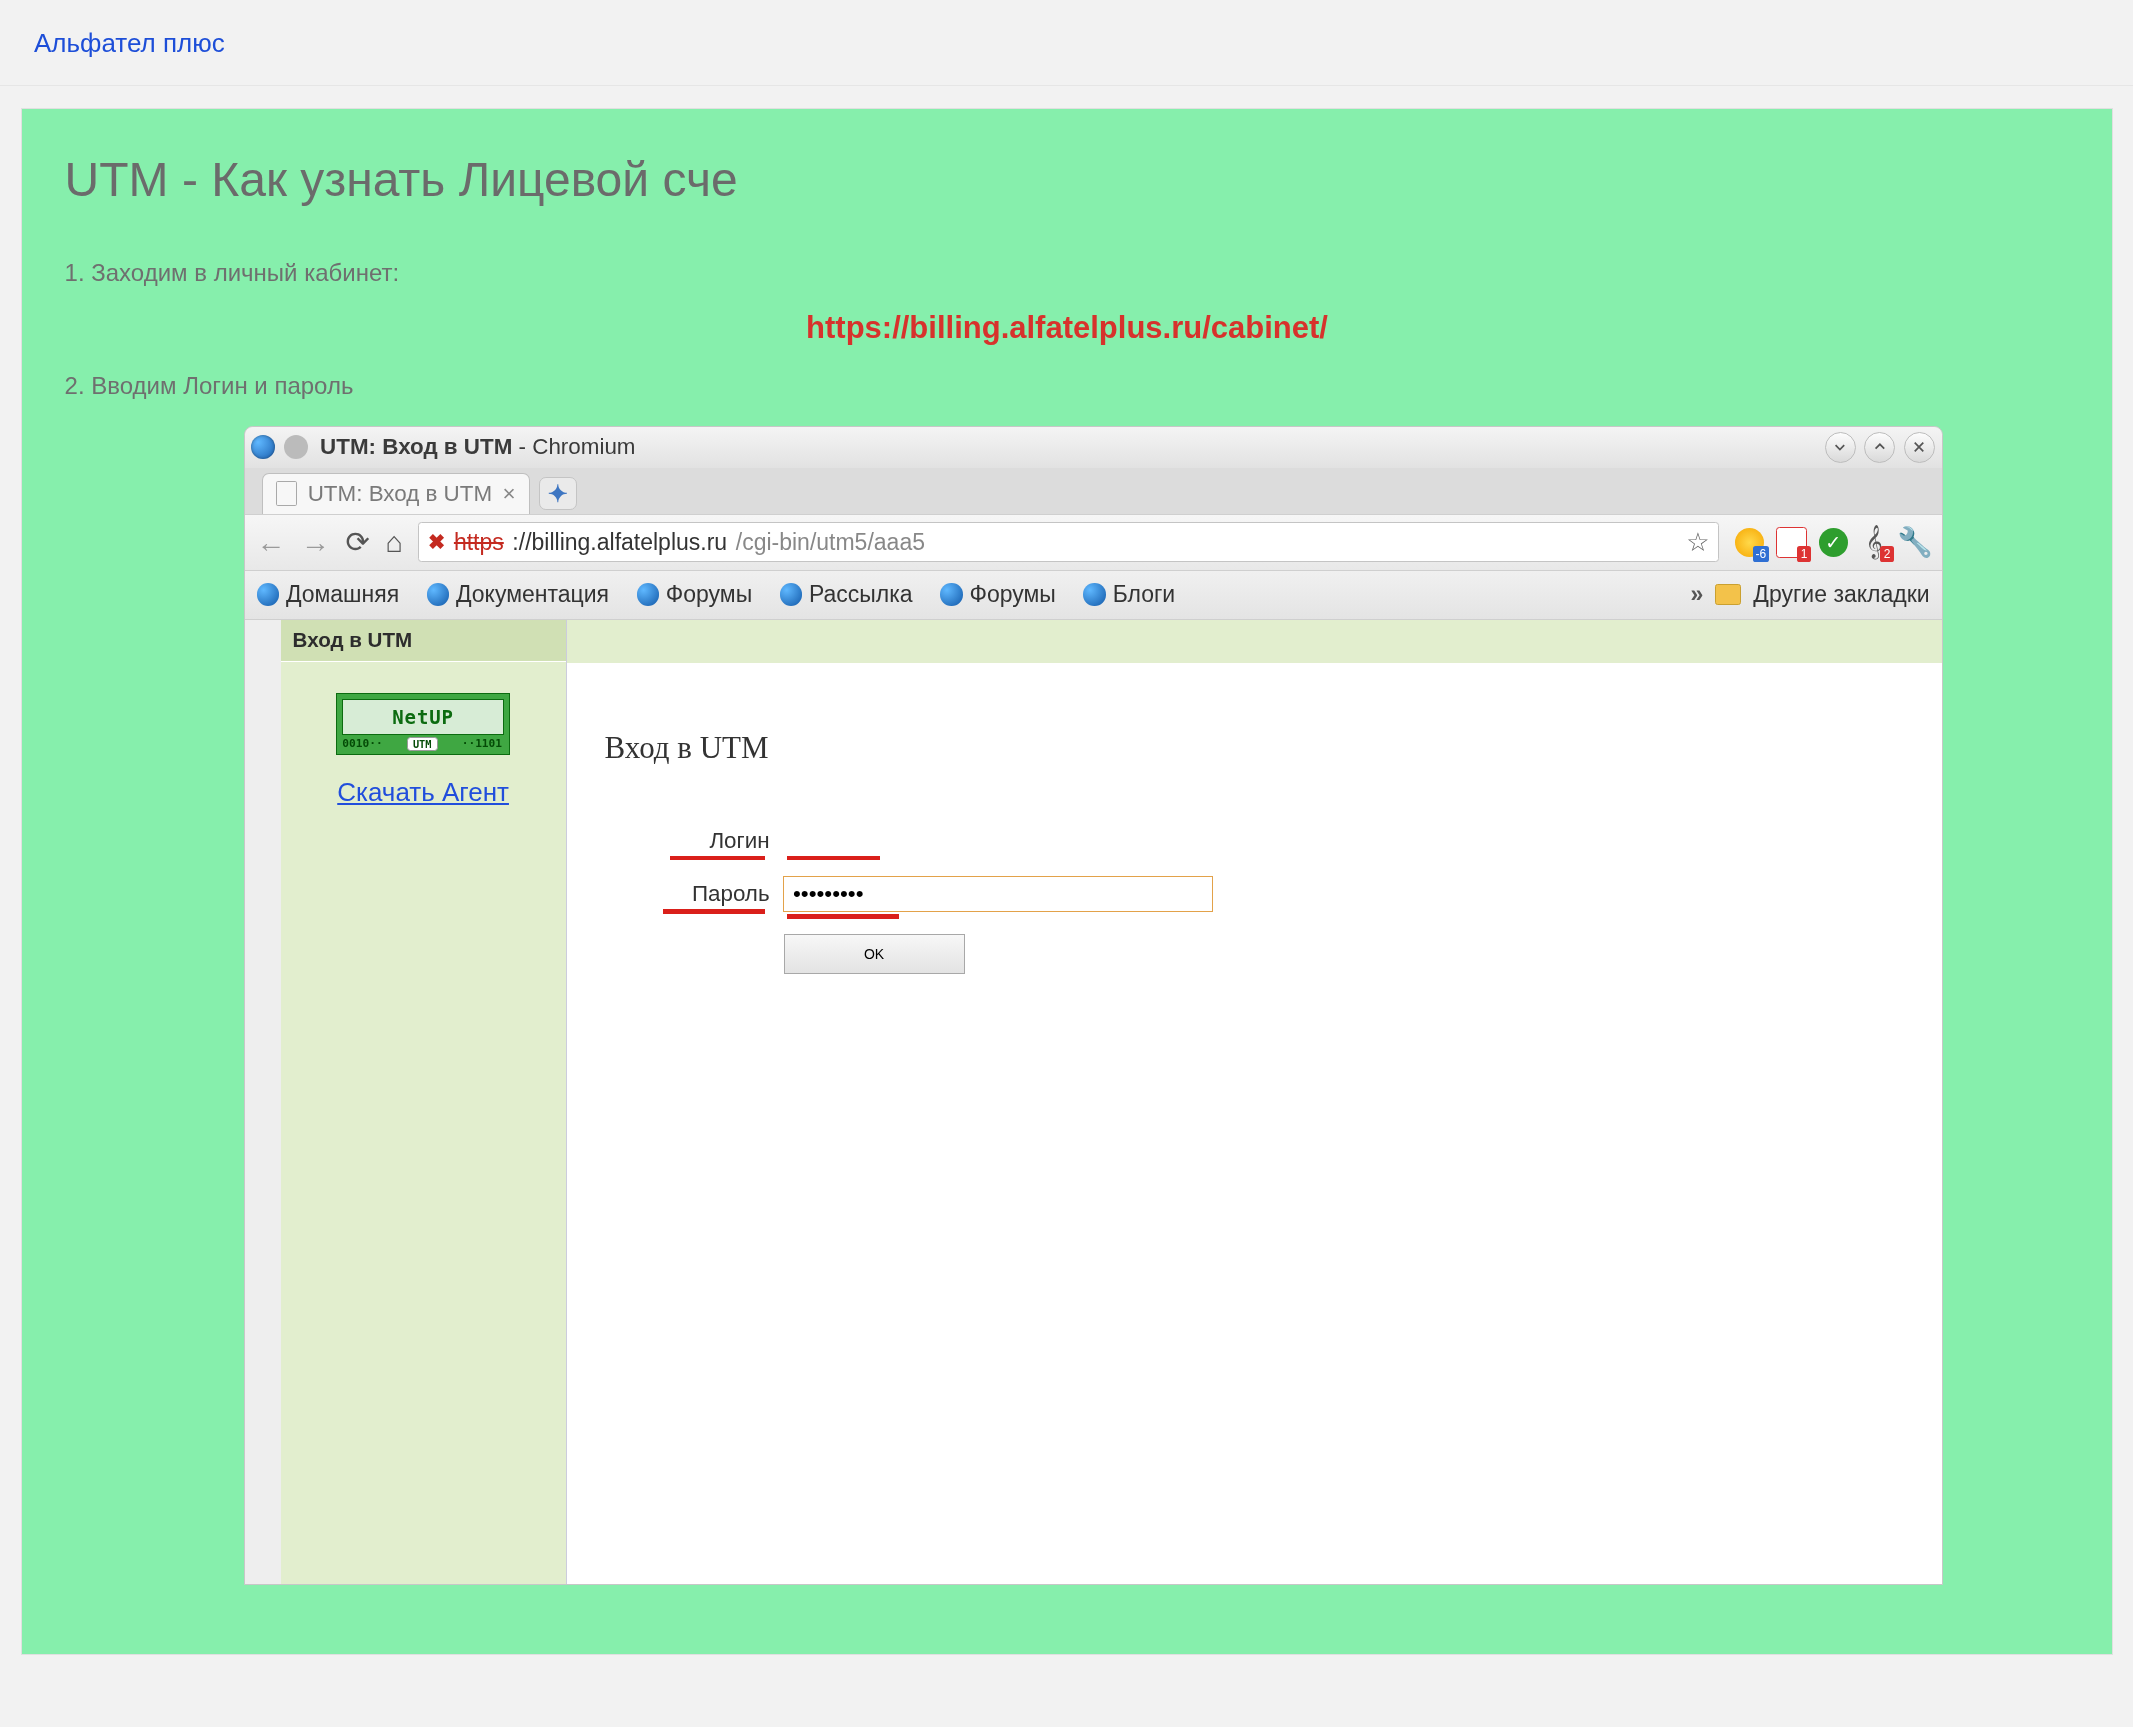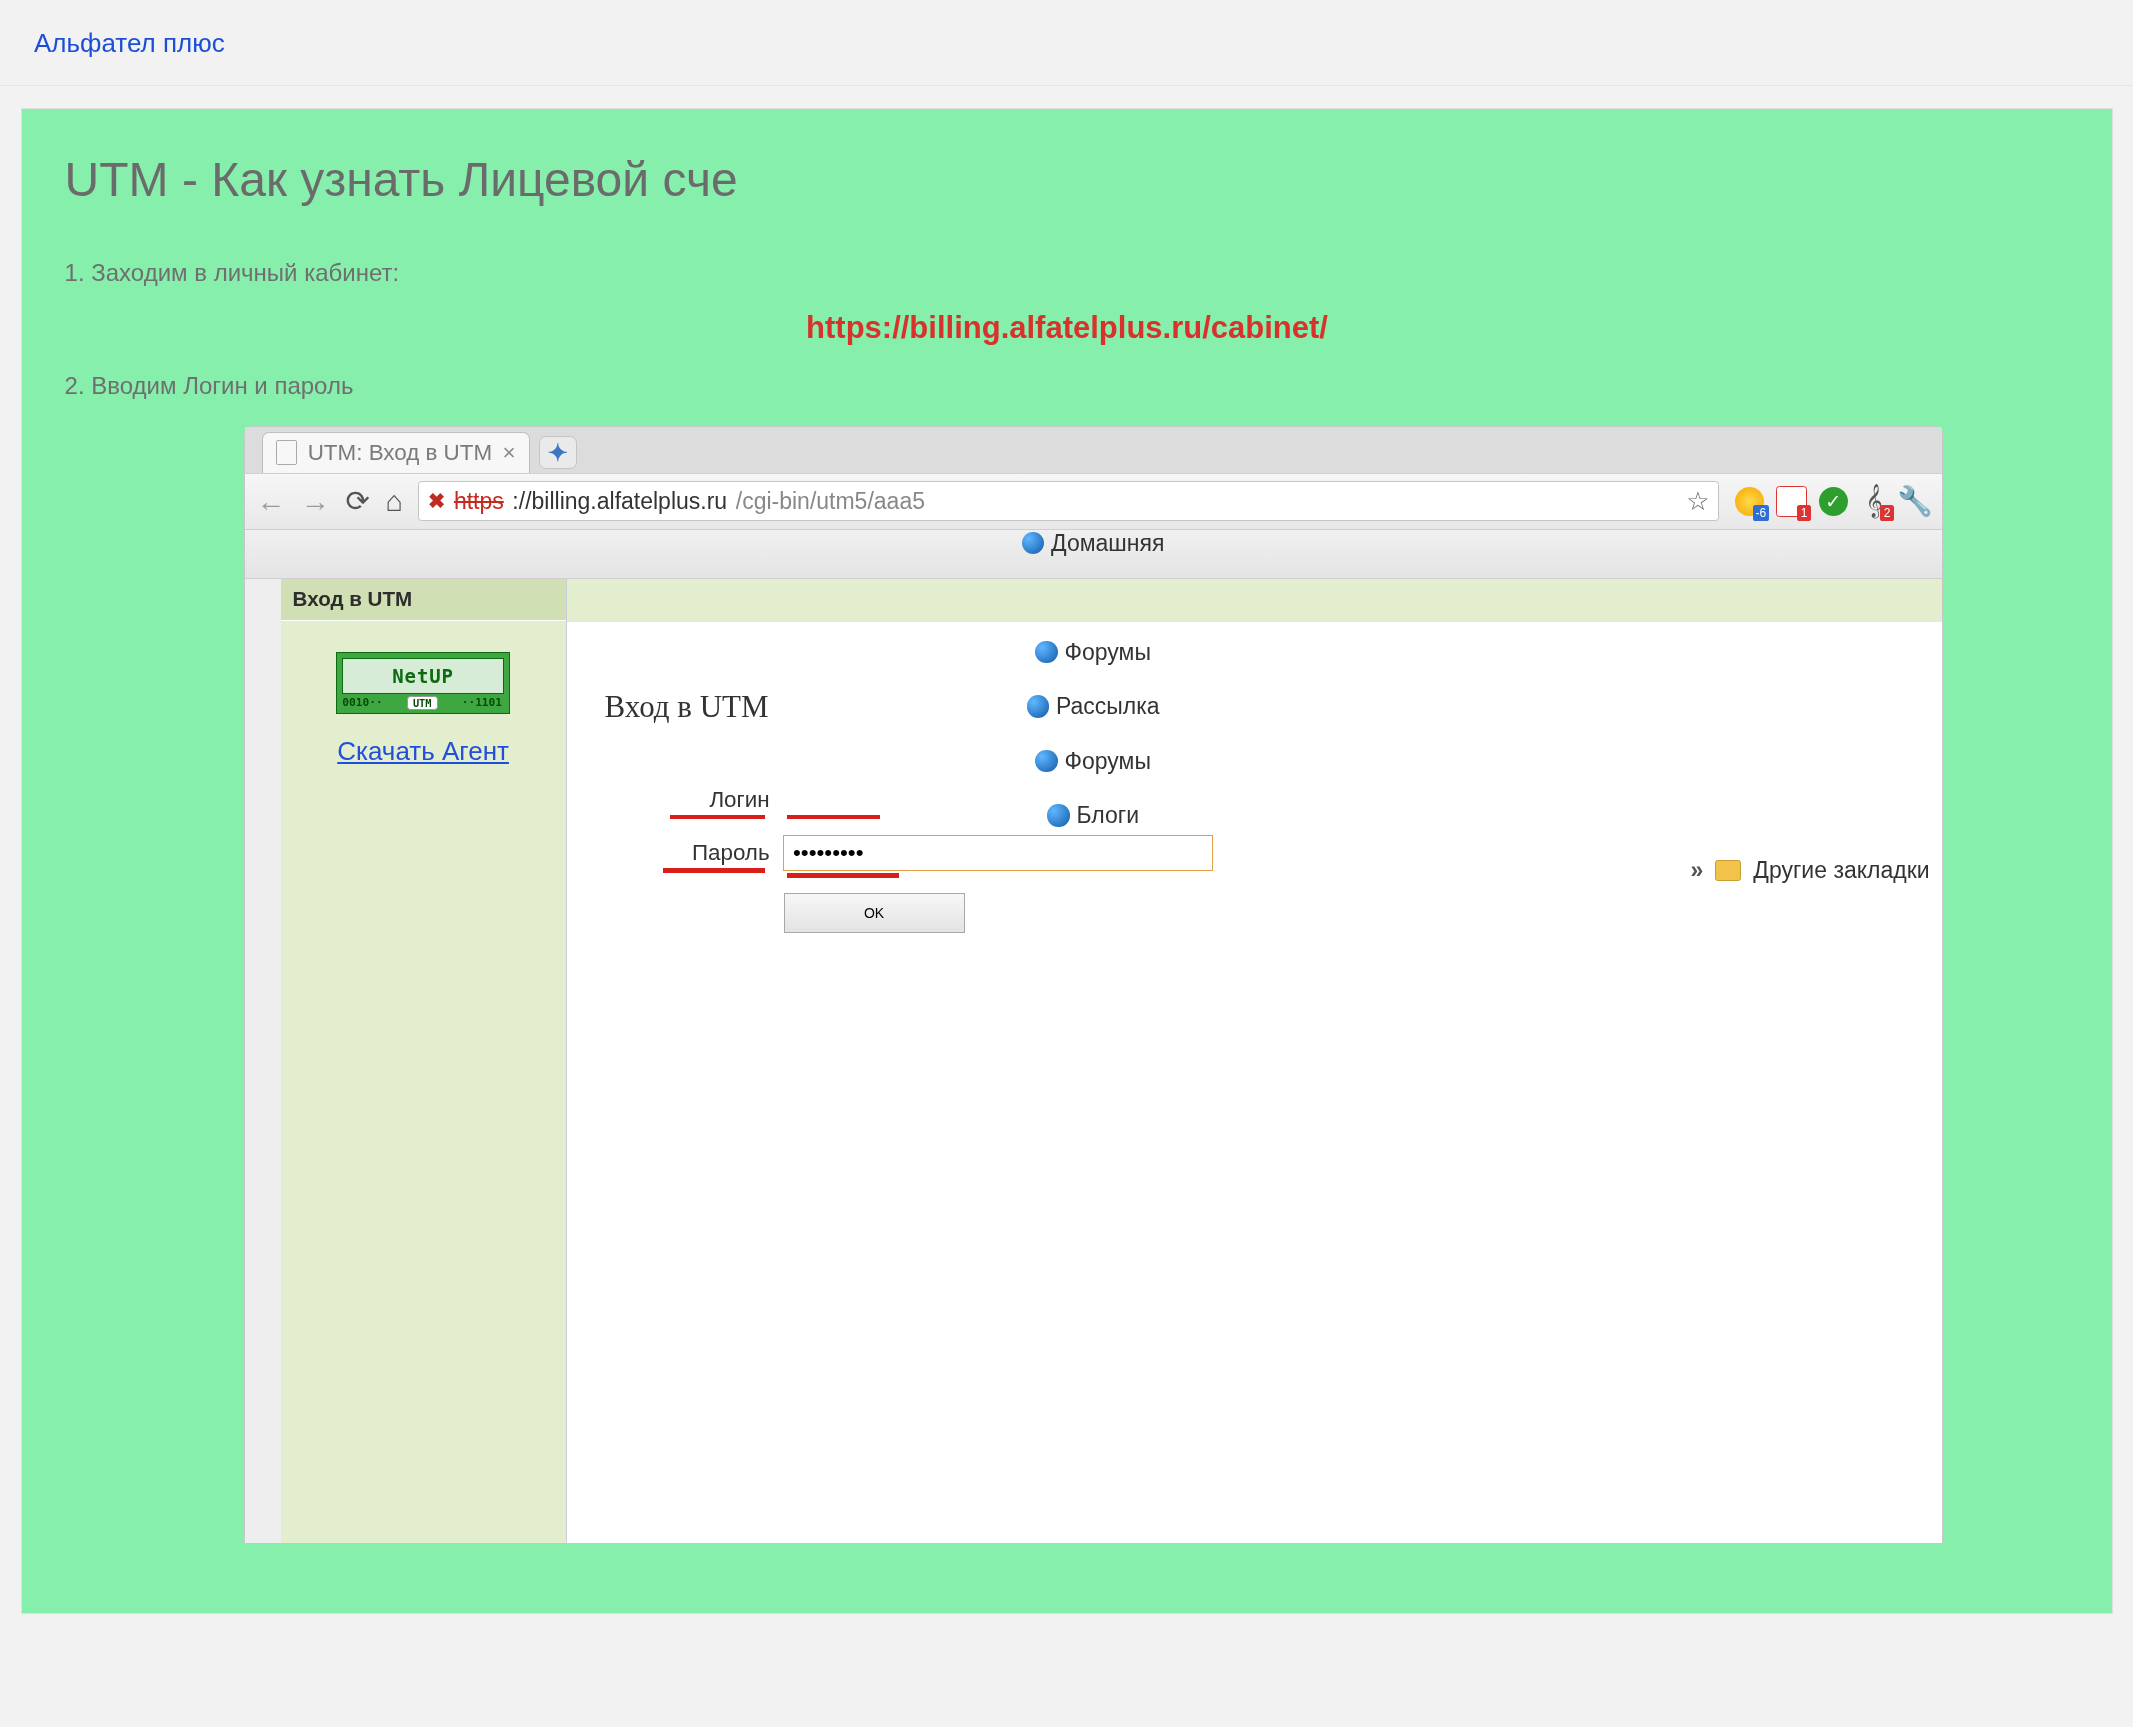--- a/index.html
+++ b/index.html
@@ -179,21 +179,20 @@
   
   .bookmarks-bar {
     display:flex; align-items:center;
     height: 48px;
     padding: 0 12px;
     background: linear-gradient(#f0f0f0,#e4e4e4);
     border-bottom:0.9px solid #cfcfcf;
     gap: 27.5px;
     font-size:23px;
     color:#333;
-    flex-direction:column;
   }
   .bm { display:flex; align-items:center; gap:6.9px; cursor:pointer;}
   .bm .globe { width:22.4px;height:22.4px;border-radius:50%;background:radial-gradient(circle at 30% 30%,#5fb8ff,#1158a8);}
   .bookmarks-bar .chev { color:#555; font-weight:bold;}
   .bookmarks-bar .folder{width:24px;height:19px;background:#f3c24a;border:0.9px solid #caa030;border-radius:2.6px;}
   .bookmarks-bar .right{margin-left:auto;display:flex;align-items:center;gap:12px;}
 
   
   .page-body {
     display:flex;
@@ -305,20 +304,43 @@
     <p class="step">1. Заходим в личный кабинет:</p>
 
     <div class="cabinet-link">
       <a href="#">https://billing.alfatelplus.ru/cabinet/</a>
     </div>
 
     <p class="step">2. Вводим Логин и пароль</p>
 
     <div class="browser">
 
+      <div class="title-bar">
+        <div class="app-icon"></div>
+        <div class="chrome-icon"></div>
+        <div class="title-text">
+          <span>UTM: Вход в UTM</span><span class="thin"> - Chromium</span>
+        </div>
+        <div class="spacer"></div>
+        <div class="wbtn">
+            <svg width="13.8" height="13.8" viewBox="0 0 16 16">
+              <path d="M3 6 L8 11 L13 6" fill="none" stroke="#555" stroke-width="2"></path>
+            </svg>
+          </div>
+        <div class="wbtn">
+            <svg width="13.8" height="13.8" viewBox="0 0 16 16">
+              <path d="M3 10 L8 5 L13 10" fill="none" stroke="#555" stroke-width="2"></path>
+            </svg>
+          </div>
+        <div class="wbtn">
+            <svg width="12" height="12" viewBox="0 0 14 14">
+              <path d="M2 2 L12 12 M12 2 L2 12" stroke="#555" stroke-width="2"></path>
+            </svg>
+          </div>
+      </div>
 
       <div class="tab-bar">
         <div class="tab">
           <span class="file-ic"></span>
           <span>UTM: Вход в UTM</span>
           <span class="close-x">×</span>
         </div>
         <div class="new-tab">✦</div>
       </div>
 

